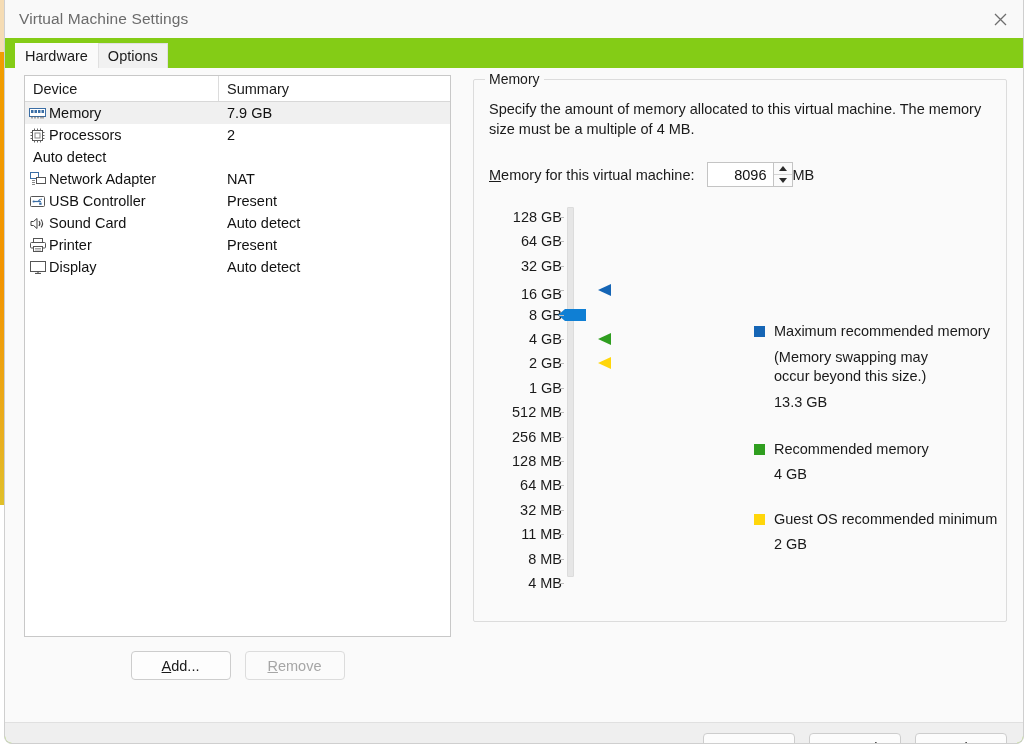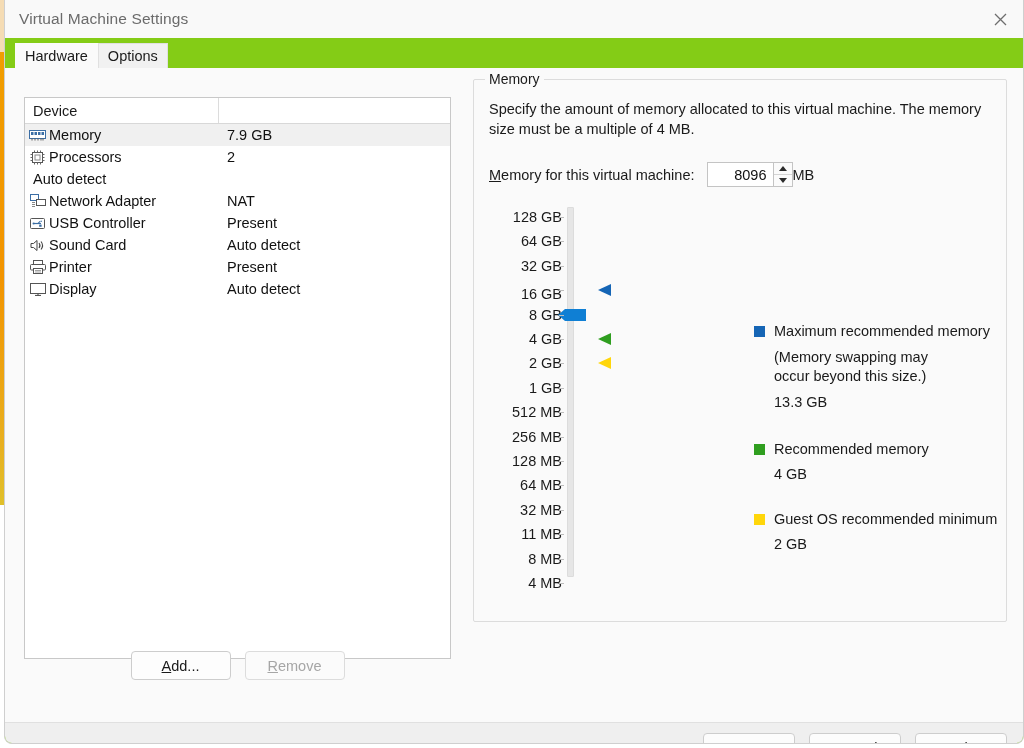--- a/index.html
+++ b/index.html
@@ -90,21 +90,21 @@
   
   #body {
     position: relative;
     height: 654px;
     background: #fafafa;
   }
 
   
   #devicelist-wrap {
     position: absolute;
-    left: 19px; top: 29px;
+    left: 19px; top: 7px;
     width: 427px; height: 562px;
     background: #ffffff;
     border: 1px solid #c8c8c8;
     overflow: hidden;
   }
   #dl-header {
     display: flex;
     height: 26px;
     border-bottom: 1px solid #d8d8d8;
     background: #ffffff;
@@ -319,20 +319,21 @@
   <div id="tabstrip">
     <div class="tab active">Hardware</div>
     <div class="tab inactive">Options</div>
   </div>
 
   <div id="body">
 
     <div id="devicelist-wrap">
       <div id="dl-header">
         <div class="dl-head-cell c1">Device</div>
+        <div class="dl-head-cell c2">Summary</div>
       </div>
       <div id="dl-rows">
           <div class="dl-row selected">
             <div class="dl-dev">
               <span class="dev-icon">
                 <svg width="17" height="13" viewBox="0 0 17 13">
                   <rect x="0.5" y="1.5" width="16" height="8" fill="#fff" stroke="#3b6ea5"></rect>
                   <rect x="2" y="3" width="2.5" height="3" fill="#3b6ea5"></rect>
                   <rect x="5.5" y="3" width="2.5" height="3" fill="#3b6ea5"></rect>
                   <rect x="9" y="3" width="2.5" height="3" fill="#3b6ea5"></rect>

